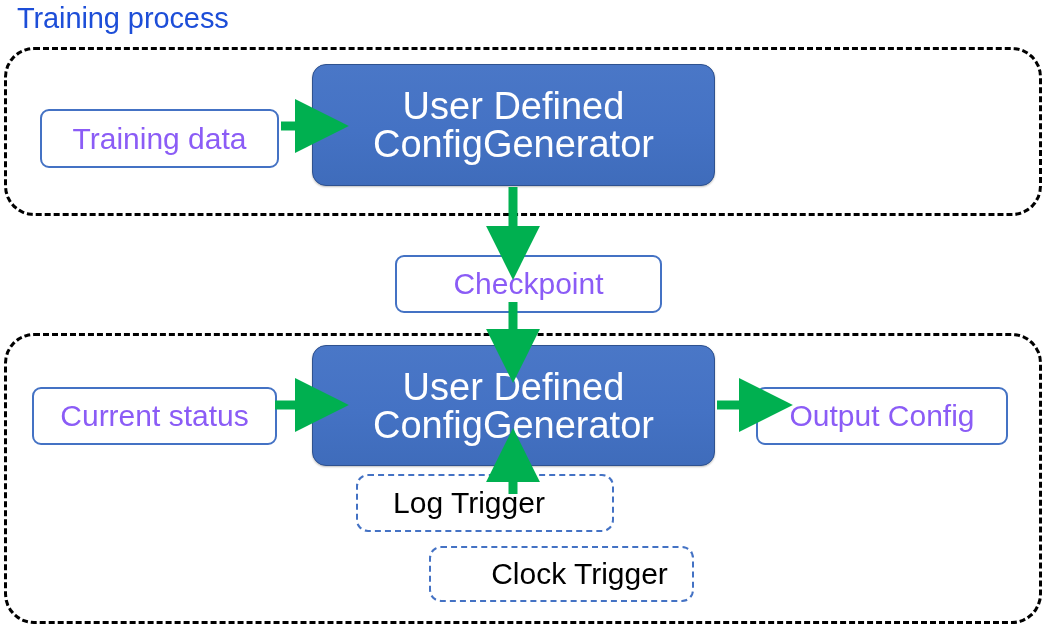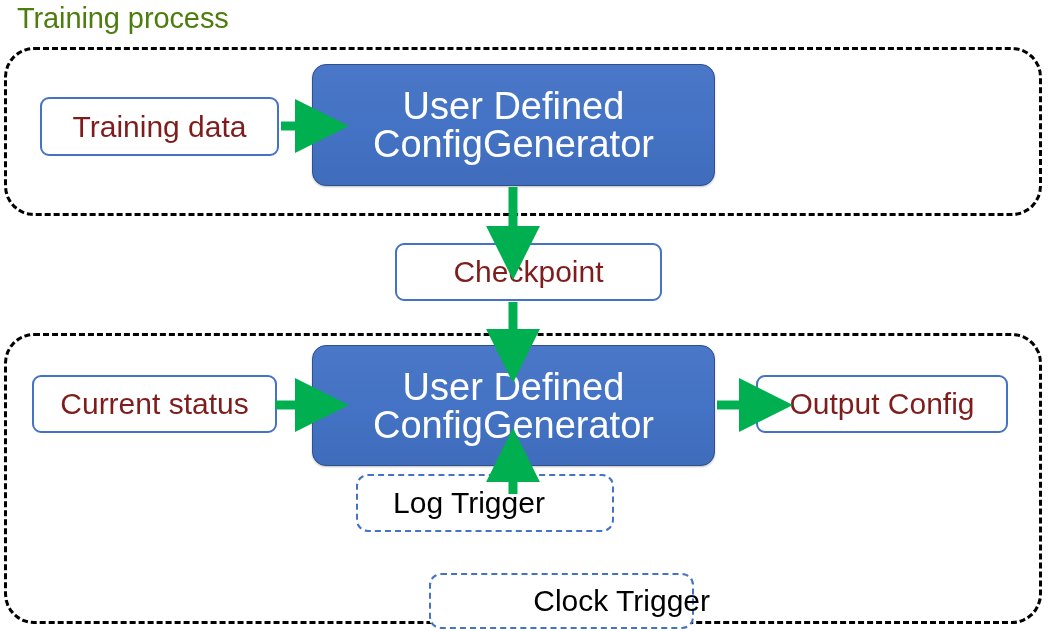--- a/index.html
+++ b/index.html
@@ -16,21 +16,21 @@
     height: 631px;
     background: #ffffff;
     overflow: hidden;
   }
 
   
   .section-title {
     position: absolute;
     font-size: 29px;
     line-height: 32px;
-    color: #4d7c0f;
+    color: #1d4ed8;
     white-space: nowrap;
     letter-spacing: -0.1px;
   }
   #title-training { left: 17px; top: 2px; }
   #title-inference { left: 17px; top: 286px; }
 
   
   .process-container {
     position: absolute;
     border: 3px dashed #000000;
@@ -49,23 +49,24 @@
     align-items: center;
     justify-content: center;
     text-align: center;
   }
 
   
   .node-white {
     background: #ffffff;
     border: 2px solid #4472C4;
     border-radius: 9px;
-    color: #7f1d1d;
+    color: #8b5cf6;
     font-size: 30px;
     line-height: 34px;
+    margin-top: 12px;
   }
 
   
   .node-blue {
     background: #4472C4;
     background-image: linear-gradient(180deg, #4a77c7 0%, #4472C4 55%, #3f6cbb 100%);
     border: 1.5px solid #2F528F;
     border-radius: 14px;
     color: #ffffff;
     font-size: 38px;
@@ -84,21 +85,21 @@
   }
 
   
   #node-training-data   { left: 40px;  top: 97px;  width: 239px; height: 59px; }
   #node-cfg-train       { left: 312px; top: 64px;  width: 403px; height: 122px; }
   #node-checkpoint      { left: 395px; top: 243px; width: 267px; height: 58px; }
   #node-current-status  { left: 32px;  top: 375px; width: 245px; height: 58px; }
   #node-cfg-infer       { left: 312px; top: 345px; width: 403px; height: 121px; }
   #node-output-config   { left: 756px; top: 375px; width: 252px; height: 58px; }
   #node-log-trigger     { left: 356px; top: 474px; width: 258px; height: 58px; z-index: 2; }
-  #node-clock-trigger   { left: 429px; top: 573px; width: 265px; height: 56px; z-index: 3; justify-content: flex-end; }
+  #node-clock-trigger   { left: 429px; top: 546px; width: 265px; height: 56px; z-index: 3; }
 
   #node-log-trigger   .node-label { transform: translateX(-16px); }
   #node-clock-trigger .node-label { transform: translateX(18px); }
 
   .node-label { display: block; }
 
   
   #arrow-layer {
     position: absolute;
     left: 0; top: 0;

